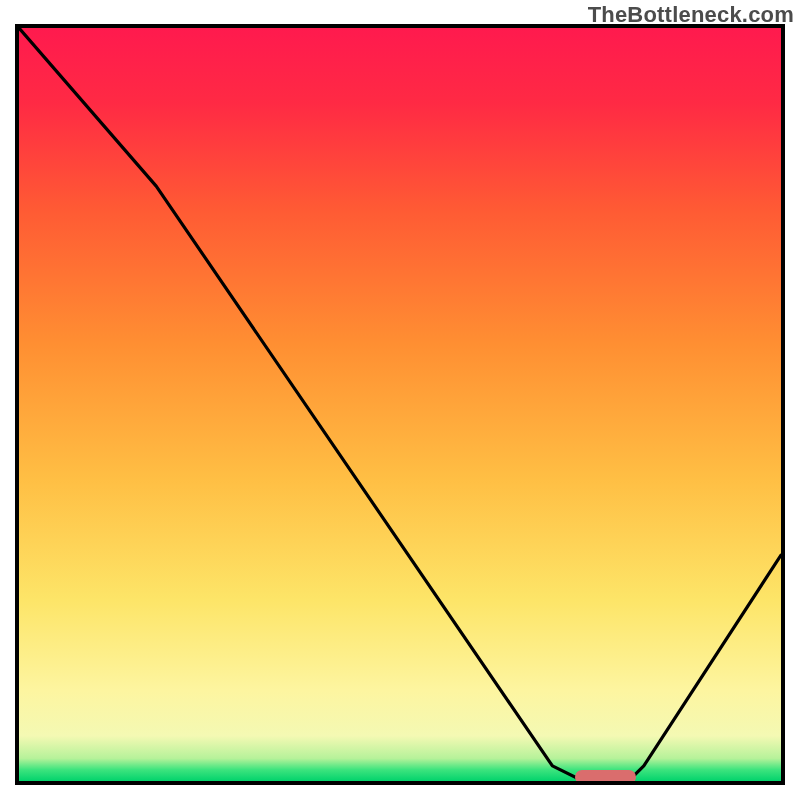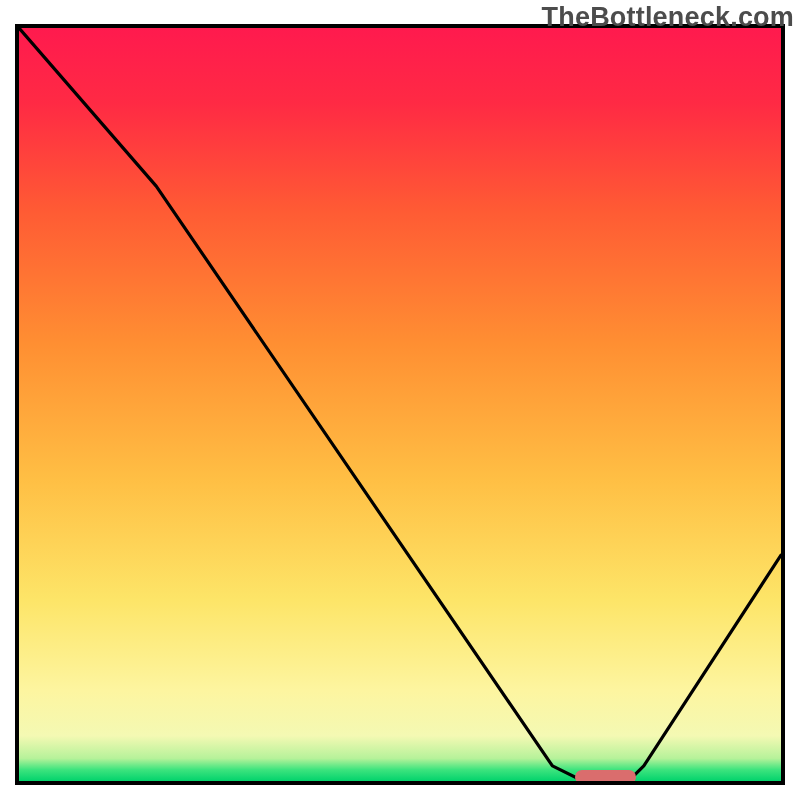--- a/index.html
+++ b/index.html
@@ -7,21 +7,21 @@
   .chart-wrap {
     position: relative;
     width: 800px;
     height: 800px;
   }
   .watermark {
     position: absolute;
     top: 2px;
     right: 6px;
     font-family: Arial, Helvetica, sans-serif;
-    font-size: 27px;
+    font-size: 22px;
     font-weight: 600;
     color: #4c4c4c;
     letter-spacing: 0.2px;
     z-index: 4;
   }
   .plot-border {
     position: absolute;
     left: 15px;
     top: 24px;
     width: 770px;

